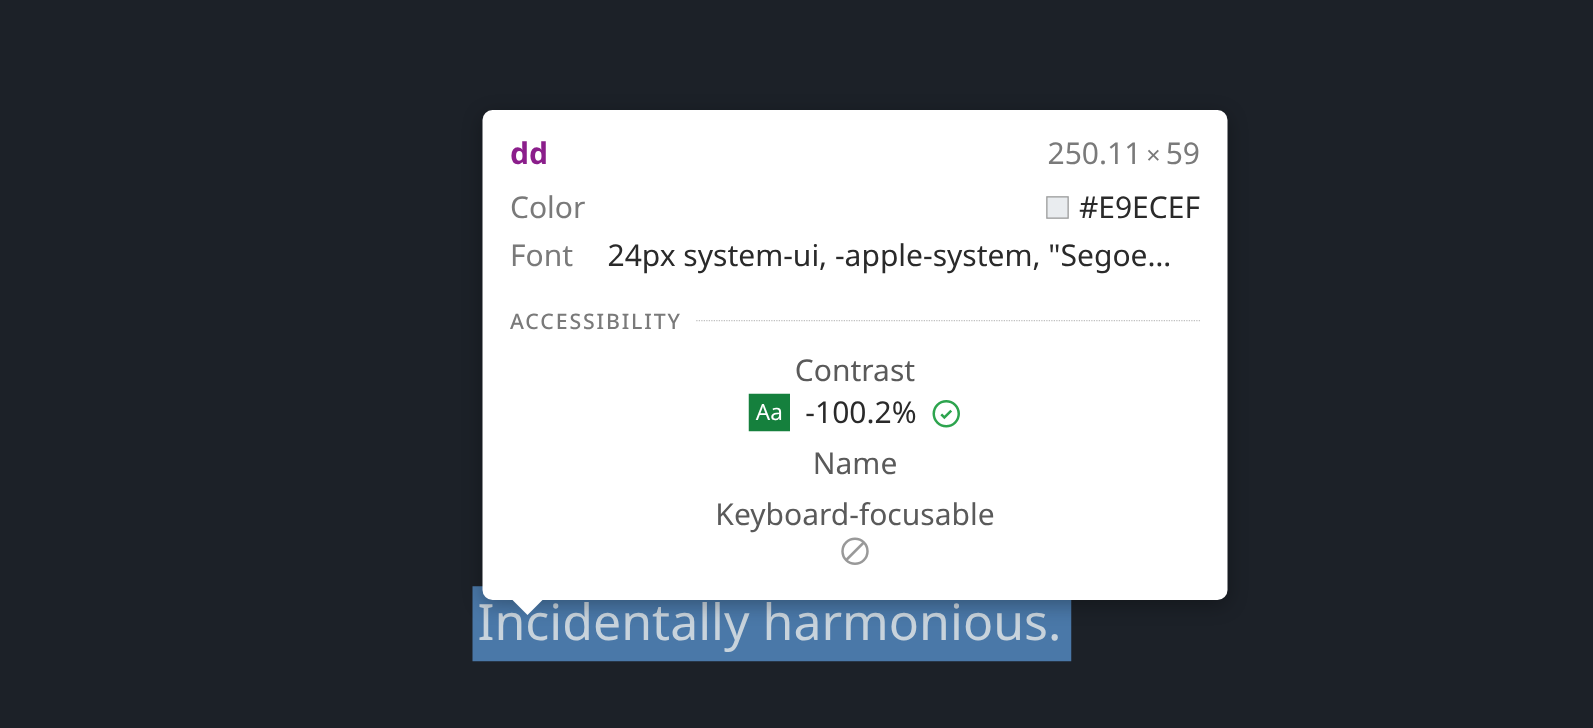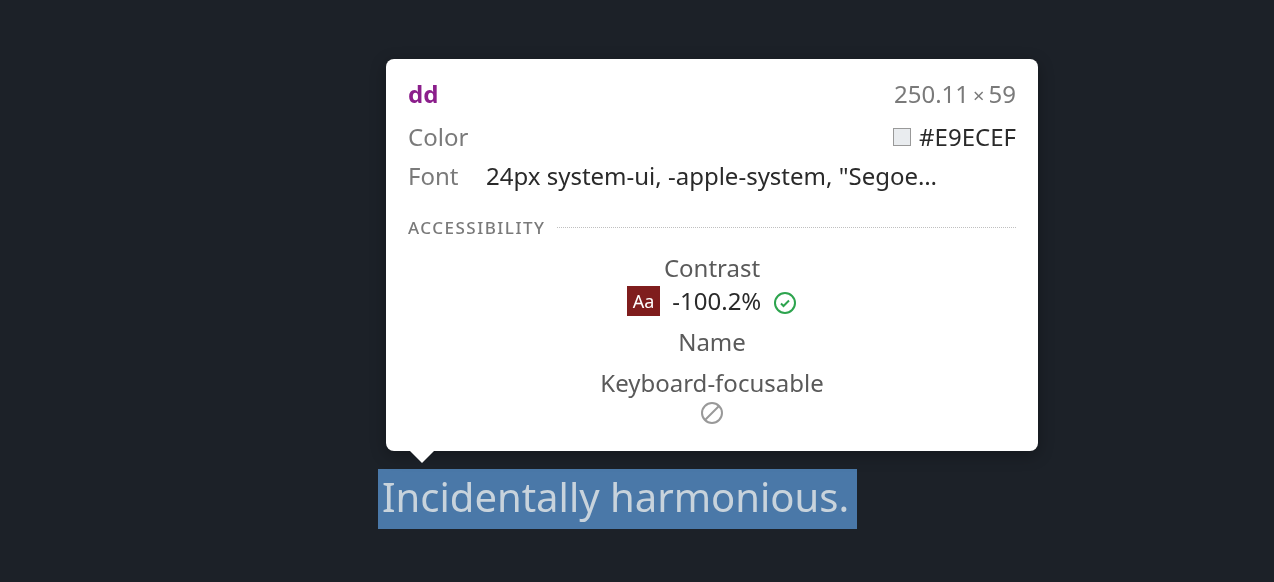--- a/index.html
+++ b/index.html
@@ -21,22 +21,22 @@
       top: 469px;
       background: #4a78a8;
       color: #c8d3dc;
       font-size: 40px;
       padding: 0px 8px 4px 4px;
       line-height: 1.4;
     }
     .tooltip {
       position: absolute;
       left: 386px;
-      top: 59px;
-      width: 652px;
+      top: 88px;
+      width: 596px;
       background: #ffffff;
       border-radius: 8px;
       box-shadow: 0 4px 16px rgba(0,0,0,0.3);
       padding: 18px 22px 20px 22px;
     }
     .tooltip::after {
       content: '';
       position: absolute;
       bottom: -12px;
       left: 24px;
@@ -129,21 +129,21 @@
     }
     .a11y-label {
       color: #5a5a5a;
     }
     .contrast-value-wrap {
       display: flex;
       align-items: center;
       gap: 12px;
     }
     .aa-badge {
-      background: #7f1d1d;
+      background: #15803d;
       color: #ffffff;
       font-size: 18px;
       padding: 3px 6px;
       font-weight: 400;
     }
     .contrast-value {
       color: #2a2a2a;
     }
     .check-icon {
       width: 24px;

